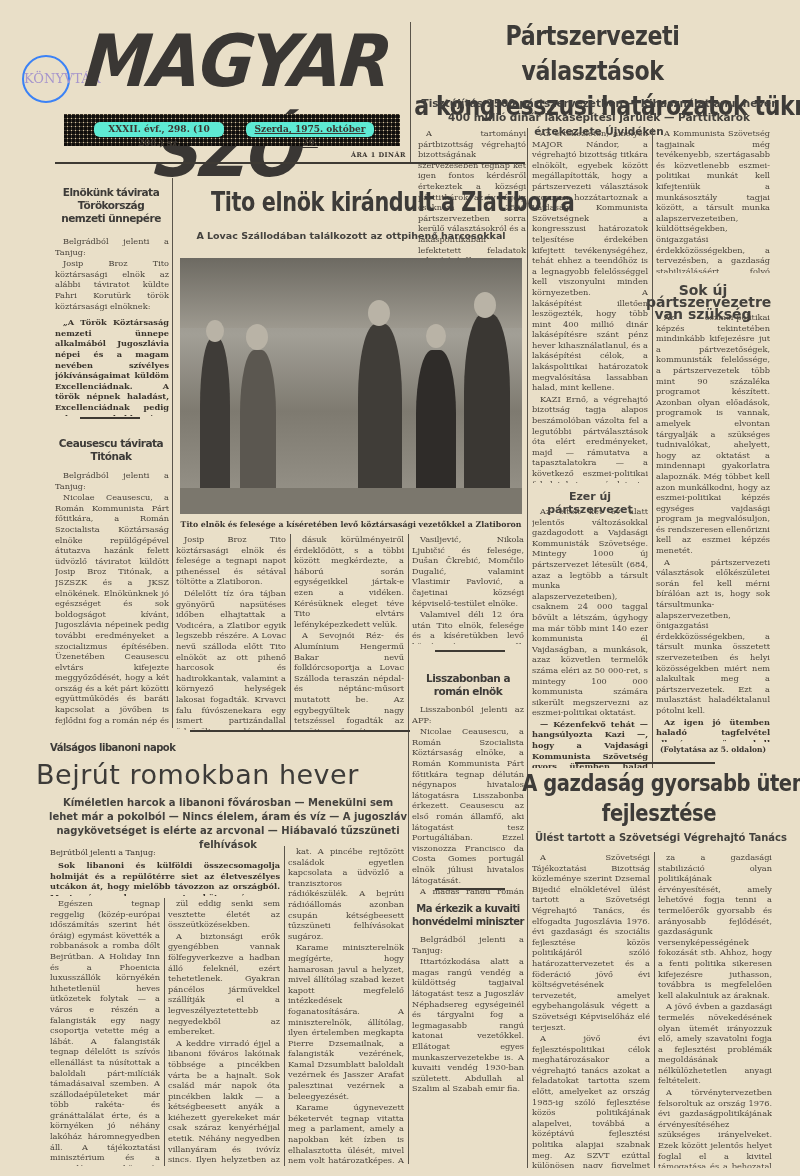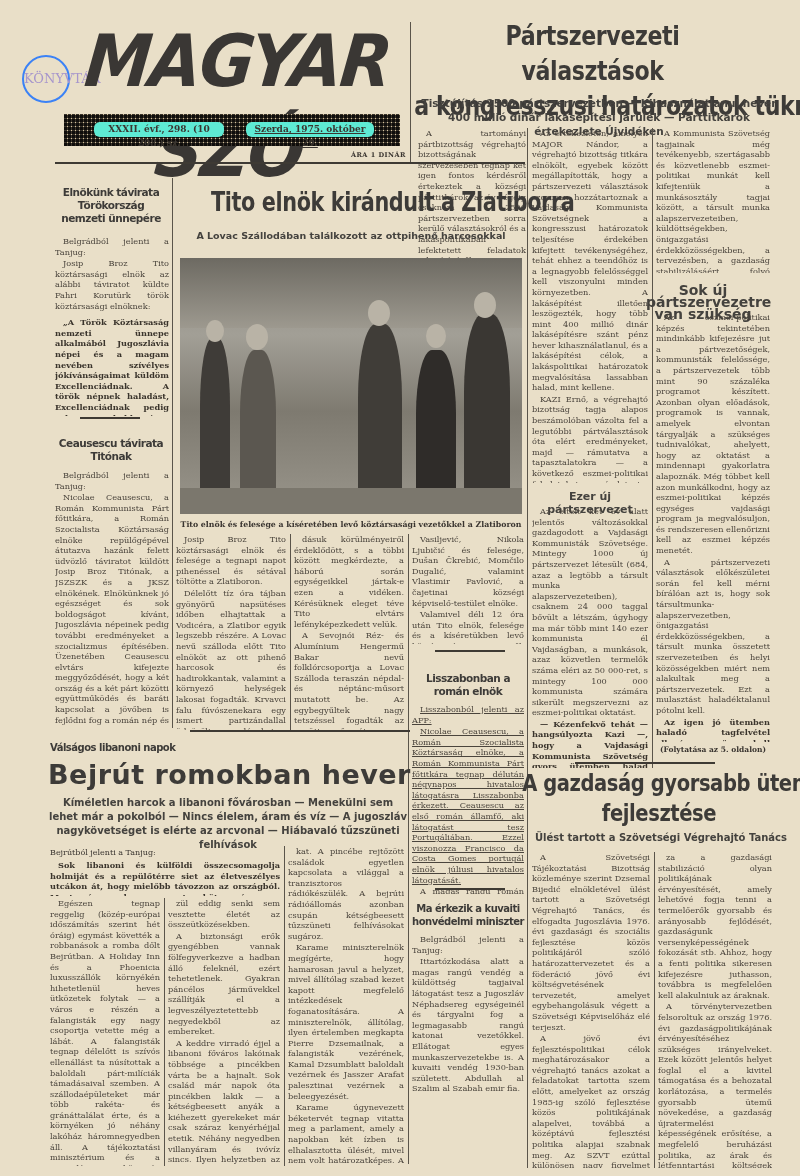--- a/index.html
+++ b/index.html
@@ -116,65 +116,66 @@
 </div>
 <div class="vrule" style="left:408px;top:534px;height:630px;"></div>
 <div class="col" style="left:412px;top:534px;width:112px;height:110px;">
   <p>Vasiljević, Nikola Ljubičić és felesége, Dušan Čkrebić, Momčilo Dugalić, valamint Vlastimir Pavlović, a čajetinai községi képviselő-testület elnöke.</p>
   <p>Valamivel déli 12 óra után Tito elnök, felesége és a kíséretükben levő köztársasági vezetők visszatértek a Partizanske Vode-i Palisad Szállodába.</p>
 </div>
 <div class="rule" style="left:190px;top:730px;width:220px;height:1.5px;"></div>
 <div class="rule" style="left:435px;top:650px;width:70px;height:1.5px;"></div>
 
 <div class="abs hd" style="left:412px;top:672px;width:112px;font-size:10.5px;line-height:13px;">Lisszabonban a román elnök</div>
-<div class="col" style="left:412px;top:704px;width:112px;height:190px;text-decoration:underline;">
+<div class="col" style="left:412px;top:704px;width:112px;height:190px;">
   <p>Lisszabonból jelenti az AFP:</p>
   <p>Nicolae Ceausescu, a Román Szocialista Köztársaság elnöke, a Román Kommunista Párt főtitkára tegnap délután négynapos hivatalos látogatásra Lisszabonba érkezett. Ceausescu az első román államfő, aki látogatást tesz Portugáliában. Ezzel viszonozza Francisco da Costa Gomes portugál elnök júliusi hivatalos látogatását.</p>
   <p>A magas rangú román vendéget a lisszaboni repülőtéren Pinheiro de Azevedo portugál miniszterelnök és a kormány tagjai üdvözölték.</p>
 </div>
 <div class="rule" style="left:435px;top:888px;width:70px;height:1.5px;"></div>
 
 <div class="abs hd" style="left:412px;top:902px;width:112px;font-size:10px;line-height:13px;">Ma érkezik a kuvaiti honvédelmi miniszter</div>
 <div class="col" style="left:412px;top:934px;width:112px;height:236px;">
   <p>Belgrádból jelenti a Tanjug:</p>
   <p>Ittartózkodása alatt a magas rangú vendég a küldöttség tagjaival látogatást tesz a Jugoszláv Néphadsereg egységeinél és tárgyalni fog a legmagasabb rangú katonai vezetőkkel. Ellátogat egyes munkaszervezetekbe is. A kuvaiti vendég 1930-ban született. Abdullah al Szalim al Szabah emir fia.</p>
 </div>
 
 <div class="abs hd" style="left:50px;top:742px;width:200px;font-size:10px;text-align:left;">Válságos libanoni napok</div>
-<div class="abs hd" style="left:48px;top:758px;width:360px;font-size:27px;line-height:34px;font-weight:700;text-align:left;letter-spacing:0.5px;white-space:nowrap;">Bejrút romokban hever</div>
+<div class="abs hd" style="left:36px;top:758px;width:360px;font-size:27px;line-height:34px;font-weight:400;text-align:left;letter-spacing:0.5px;white-space:nowrap;">Bejrút romokban hever</div>
 <div class="abs sub" style="left:48px;top:796px;width:360px;font-size:10px;line-height:14px;">Kíméletlen harcok a libanoni fővárosban — Menekülni sem lehet már a pokolból — Nincs élelem, áram és víz — A jugoszláv nagykövetséget is elérte az arcvonal — Hiábavaló tűzszüneti felhívások</div>
 <div class="abs" style="left:50px;top:848px;width:230px;font-size:8px;">Bejrútból jelenti a Tanjug:</div>
 <div class="col" style="left:50px;top:860px;width:230px;height:36px;">
   <p class="b">Sok libanoni és külföldi összecsomagolja holmiját és a repülőtérre siet az életveszélyes utcákon át, hogy mielőbb távozzon az országból. Most már azonban egy vastag köteg pénz sem elegendő a repülőjegyért.</p>
 </div>
 <div class="col" style="left:50px;top:898px;width:110px;height:268px;">
   <p>Egészen tegnap reggelig (közép-európai időszámítás szerint hét óráig) egymást követték a robbanások a romba dőlt Bejrútban. A Holiday Inn és a Phoenicia luxusszállók környékén hihetetlenül heves ütközetek folytak — a város e részén a falangisták egy nagy csoportja vetette még a lábát. A falangisták tegnap délelőtt is szívós ellenállást ta núsítottak a baloldali párt-milíciák támadásaival szemben. A szállodaépületeket már több rakéta- és gránáttalálat érte, és a környéken jó néhány lakóház háromnegyedben áll. A tájékoztatási minisztérium és a jugoszláv nagykövetség épülete közelében úgyszintén súlyos harcok folynak.</p>
 
 </div>
 <div class="vrule" style="left:164px;top:898px;height:268px;"></div>
 <div class="col" style="left:168px;top:898px;width:112px;height:268px;">
   <p>zül eddig senki sem vesztette életét az összeütközésekben.</p>
   <p>A biztonsági erők gyengébben vannak fölfegyverkezve a hadban álló feleknél, ezért tehetetlenek. Gyakran páncélos járművekkel szállítják el a legveszélyeztetettebb negyedekből az embereket.</p>
   <p>A keddre virradó éjjel a libanoni főváros lakóinak többsége a pincékben várta be a hajnalt. Sok család már napok óta pincékben lakik — a kétségbeesett anyák a kiéhezett gyerekeket már csak száraz kenyérhéjjal etetik. Néhány negyedben villanyáram és ivóvíz sincs. Ilyen helyzetben az idegcsillapító tabletták sem segítenek, amelyekből még a kisgyermekeknek is adnak, hogy könnyebben elviseljék a szörnyű éjszaká-</p>
 </div>
 <div class="vrule" style="left:284px;top:846px;height:320px;"></div>
 <div class="col" style="left:288px;top:846px;width:116px;height:320px;">
-  <p>kat. A pincébe rejtőzött családok egyetlen kapcsolata a világgal a tranzisztoros rádiókészülék. A bejrúti rádióállomás azonban csupán kétségbeesett tűzszüneti felhívásokat sugároz.</p>
+  <p>kat. A pincébe rejtőzött családok egyetlen kapcsolata a üdvözlő a tranzisztoros rádiókészülék. A bejrúti rádióállomás azonban csupán kétségbeesett tűzszüneti felhívásokat sugároz.</p>
   <p>Karame miniszterelnök megígérte, hogy hamarosan javul a helyzet, mivel állítólag szabad kezet kapott megfelelő intézkedések foganatosítására. A miniszterelnök, állítólag, ilyen értelemben megkapta Pierre Dzsemailnak, a falangisták vezérének, Kamal Dzsumblatt baloldali vezérnek és Jasszer Arafat palesztinai vezérnek a beleegyezését.</p>
   <p>Karame úgynevezett béketervét tegnap vitatta meg a parlament, amely a napokban két ízben is elhalasztotta ülését, mivel nem volt határozatképes. A béketerv részletei nem ismeretesek, annyi azonban kiszivárgott, hogy valószínűleg tanácskozásra hívják össze Karamét, Arafatot és Dzsemailt, valamint Szulejman Frangié köztársasági elnököt és Hafez el Asszad szíriai elnököt.</p>
 </div>
 
 <div class="vrule" style="left:527px;top:128px;height:1040px;"></div>
 <div class="abs hd" style="left:528px;top:768px;width:262px;font-size:23px;line-height:30px;transform:scaleX(0.85);transform-origin:center top;">
   <div style="white-space:nowrap;margin:0 -30px;">A gazdaság gyorsabb ütemű</div>
   <div>fejlesztése</div>
 </div>
 <div class="abs sub" style="left:532px;top:832px;width:258px;font-size:10px;">Ülést tartott a Szövetségi Végrehajtó Tanács</div>
 <div class="col" style="left:532px;top:852px;width:118px;height:316px;">
   <p>A Szövetségi Tájékoztatási Bizottság közleménye szerint Dzsemal Bijedić elnökletével ülést tartott a Szövetségi Végrehajtó Tanács, és elfogadta Jugoszlávia 1976. évi gazdasági és szociális fejlesztése közös politikájáról szóló határozattervezetet és a föderáció jövő évi költségvetésének tervezetét, amelyet egybehangolásuk végett a Szövetségi Képviselőház elé terjeszt.</p>
   <p>A jövő évi fejlesztéspolitikai célok meghatározásakor a végrehajtó tanács azokat a feladatokat tartotta szem előtt, amelyeket az ország 1985-ig szóló fejlesztése közös politikájának alapelvei, továbbá a középtávú fejlesztési politika alapjai szabnak meg. Az SZVT ezúttal különösen nagy figyelmet szentelt a társadalmi-gazdasági rendszer további kiépítésének, a szocialista önigazgatási viszonyok fejlesztésének, valamint az ország védelmi képessége állandó erősítésének.</p>
 
 </div>
 <div class="vrule" style="left:654px;top:852px;height:316px;"></div>
 <div class="col" style="left:658px;top:852px;width:114px;height:316px;">
   <p>za a gazdasági stabilizáció olyan politikájának érvényesítését, amely lehetővé fogja tenni a termelőerők gyorsabb és arányosabb fejlődését, gazdaságunk versenyképességének fokozását stb. Ahhoz, hogy a fenti politika sikeresen kifejezésre juthasson, továbbra is megfelelően kell alakulniuk az áraknak.</p>
+  <p>A jövő évben a gazdasági termelés növekedésének olyan ütemét irányozzuk elő, amely szavatolni fogja a fejlesztési problémák megoldásának nélkülözhetetlen anyagi feltételeit.</p>
   <p>A törvénytervezetben felsoroltuk az ország 1976. évi gazdaságpolitikájának érvényesítéséhez szükséges irányelveket. Ezek között jelentős helyet foglal el a kivitel támogatása és a behozatal korlátozása, a termelés gyorsabb ütemű növekedése, a gazdaság újratermelési képességének erősítése, a megfelelő beruházási politika, az árak és létfenntartási költségek növekedésének lassítása stb.</p>
 </div>
 
 </body></html>

